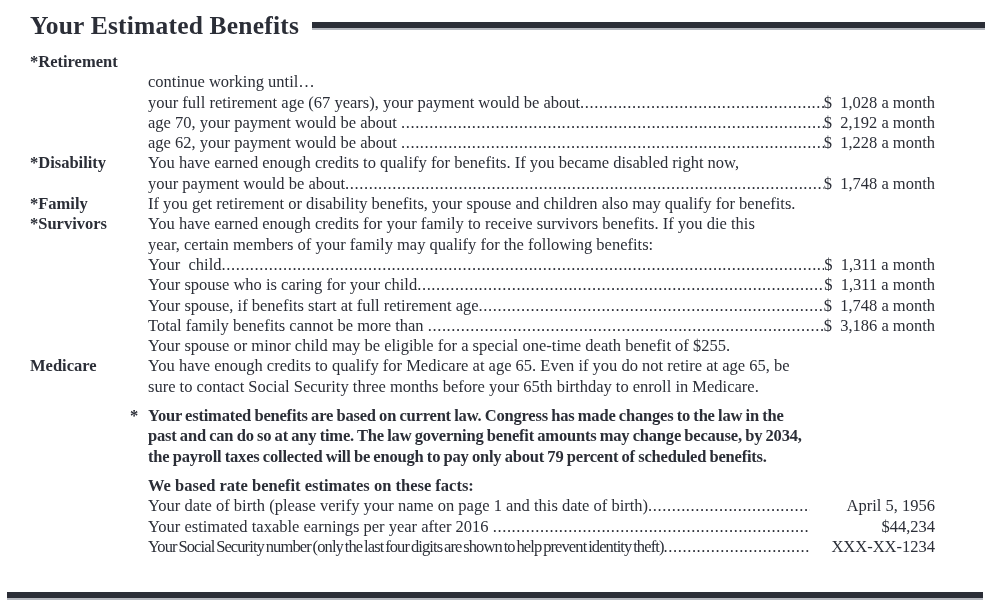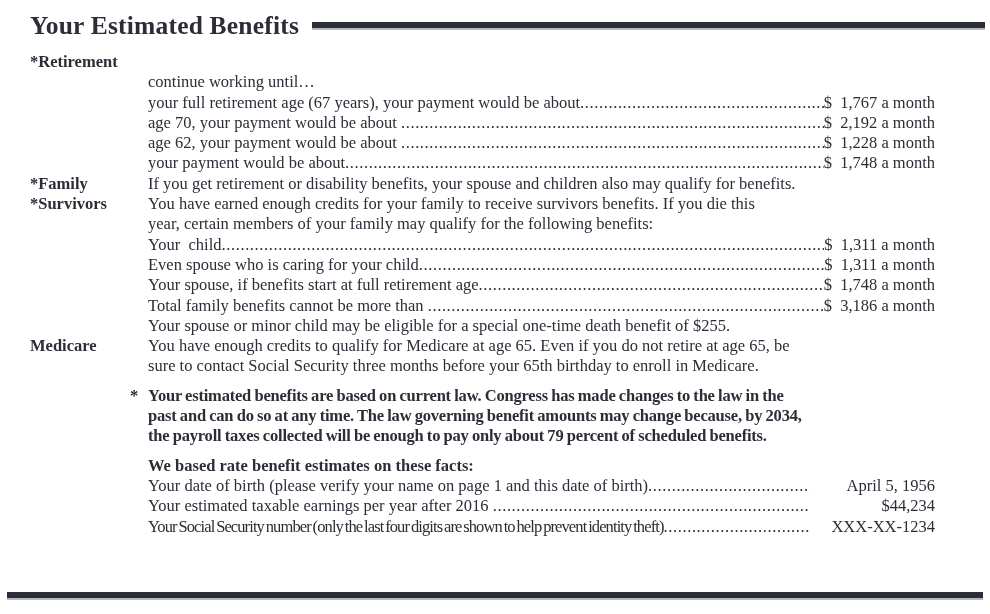--- a/index.html
+++ b/index.html
@@ -76,40 +76,46 @@
           <span class="row-label"></span>
           <div class="row-body">
             <span class="lt">continue working until…</span>
           </div>
         </div>
         <div class="row">
           <span class="row-label"></span>
           <div class="row-body">
             <span class="lt">your full retirement age (67 years), your payment would be about</span>
             <div class="dots"></div>
-            <span class="val">$  1,767 a month</span>
+            <span class="val">$  1,028 a month</span>
           </div>
         </div>
         <div class="row">
           <span class="row-label"></span>
           <div class="row-body">
             <span class="lt">age 70, your payment would be about </span>
             <div class="dots"></div>
             <span class="val">$  2,192 a month</span>
           </div>
         </div>
         <div class="row">
           <span class="row-label"></span>
           <div class="row-body">
             <span class="lt">age 62, your payment would be about </span>
             <div class="dots"></div>
             <span class="val">$  1,228 a month</span>
           </div>
         </div>
         <div class="row">
+          <span class="row-label">*Disability</span>
+          <div class="row-body">
+            <span class="lt">You have earned enough credits to qualify for benefits. If you became disabled right now,</span>
+          </div>
+        </div>
+        <div class="row">
           <span class="row-label"></span>
           <div class="row-body">
             <span class="lt">your payment would be about</span>
             <div class="dots"></div>
             <span class="val">$  1,748 a month</span>
           </div>
         </div>
         <div class="row">
           <span class="row-label">*Family</span>
           <div class="row-body">
@@ -132,21 +138,21 @@
           <span class="row-label"></span>
           <div class="row-body">
             <span class="lt">Your  child</span>
             <div class="dots"></div>
             <span class="val">$  1,311 a month</span>
           </div>
         </div>
         <div class="row">
           <span class="row-label"></span>
           <div class="row-body">
-            <span class="lt">Even spouse who is caring for your child</span>
+            <span class="lt">Your spouse who is caring for your child</span>
             <div class="dots"></div>
             <span class="val">$  1,311 a month</span>
           </div>
         </div>
         <div class="row">
           <span class="row-label"></span>
           <div class="row-body">
             <span class="lt">Your spouse, if benefits start at full retirement age</span>
             <div class="dots"></div>
             <span class="val">$  1,748 a month</span>

